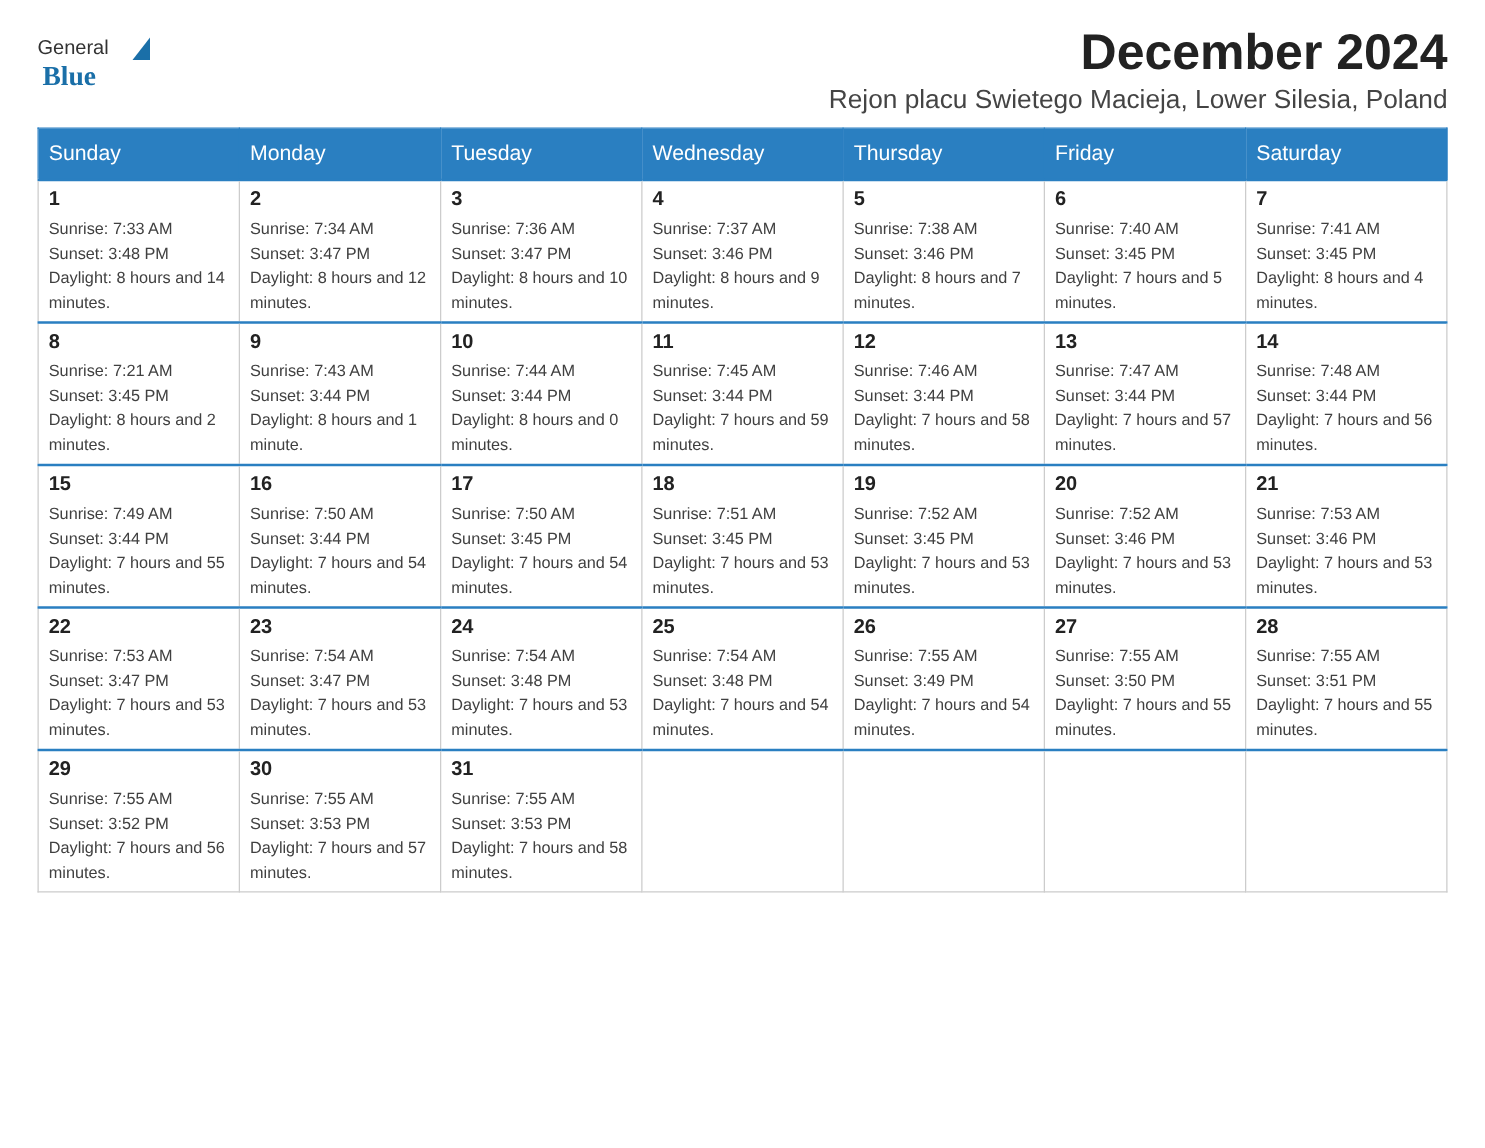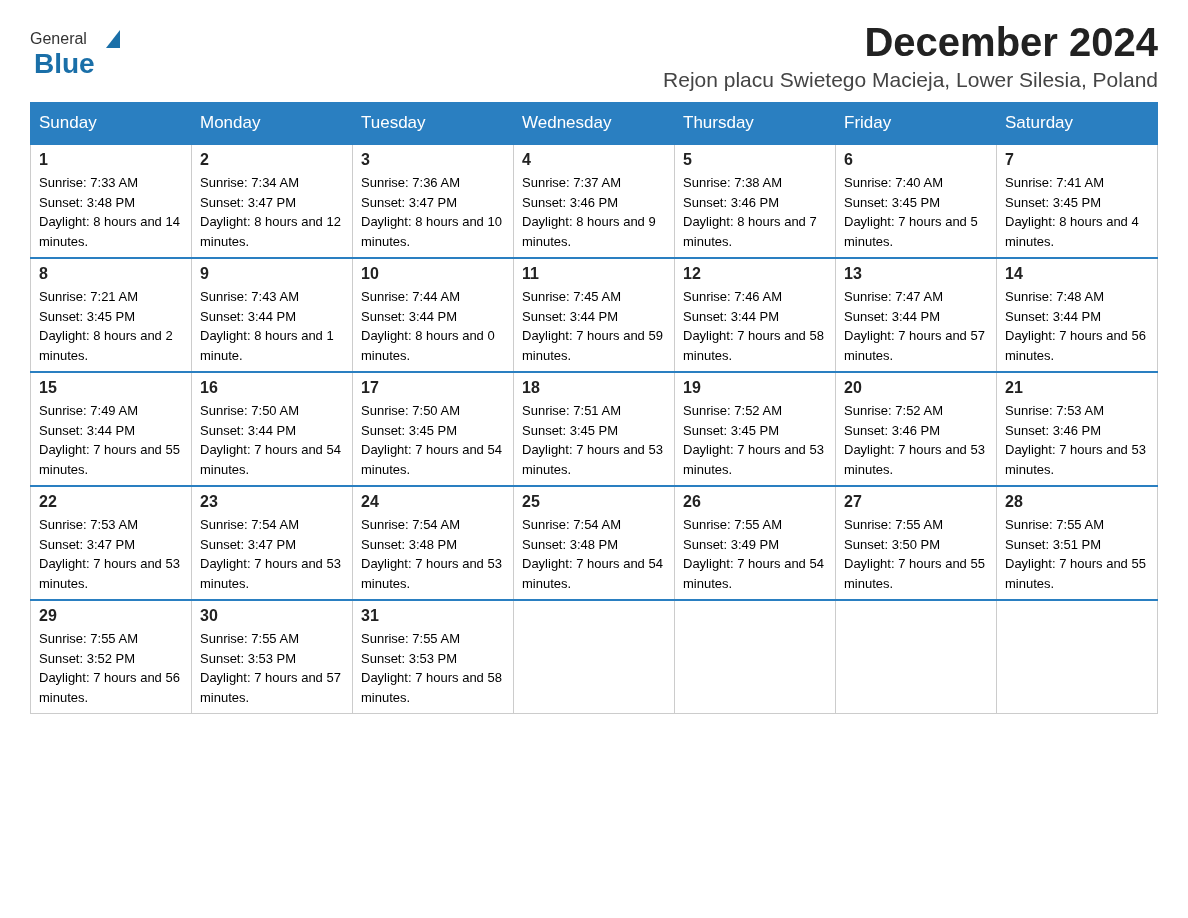--- a/index.html
+++ b/index.html
@@ -25,21 +25,21 @@
     .logo-general { color: #333; }
     .logo-triangle {
       width: 0;
       height: 0;
       border-left: 14px solid transparent;
       border-right: 0px solid transparent;
       border-bottom: 18px solid #1a6fa8;
       margin: 0 2px;
       display: inline-block;
     }
-    .logo-blue { color: #1a6fa8; font-size: 28px; font-weight: bold; margin-top: 2px; margin-left: 2px; }
+    .logo-blue { color: #1a6fa8; font-size: 22px; font-weight: bold; margin-top: 2px; margin-left: 2px; font-family: Liberation Serif, serif; }
     .title-section { text-align: right; }
     .month-title {
       font-size: 40px;
       font-weight: bold;
       color: #222;
       line-height: 1.1;
     }
     .location-title {
       font-size: 21px;
       color: #444;
@@ -71,21 +71,21 @@
     }
     .day-num {
       font-size: 16px;
       font-weight: bold;
       color: #222;
       display: block;
       margin-bottom: 4px;
     }
     .day-info {
       font-size: 13px;
-      color: #000000;
+      color: #404040;
       line-height: 1.5;
     }
     .empty-cell {
       border-top: 2px solid #2a7fc1;
       background: #fff;
     }
     .logo-row {
       display: flex;
       align-items: center;
       gap: 17px;

